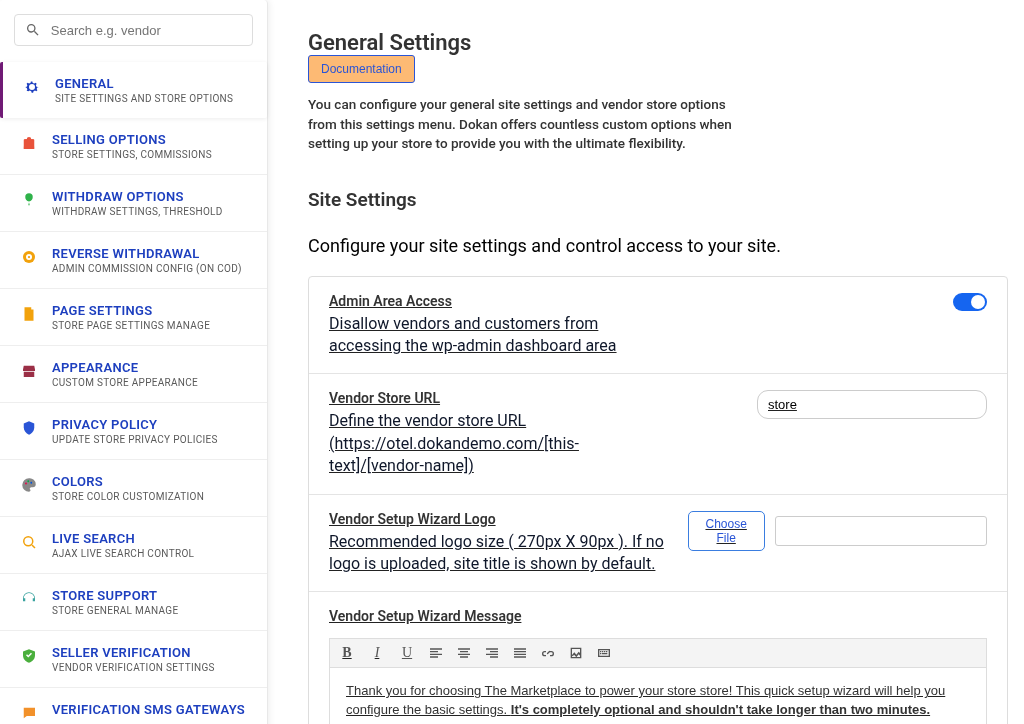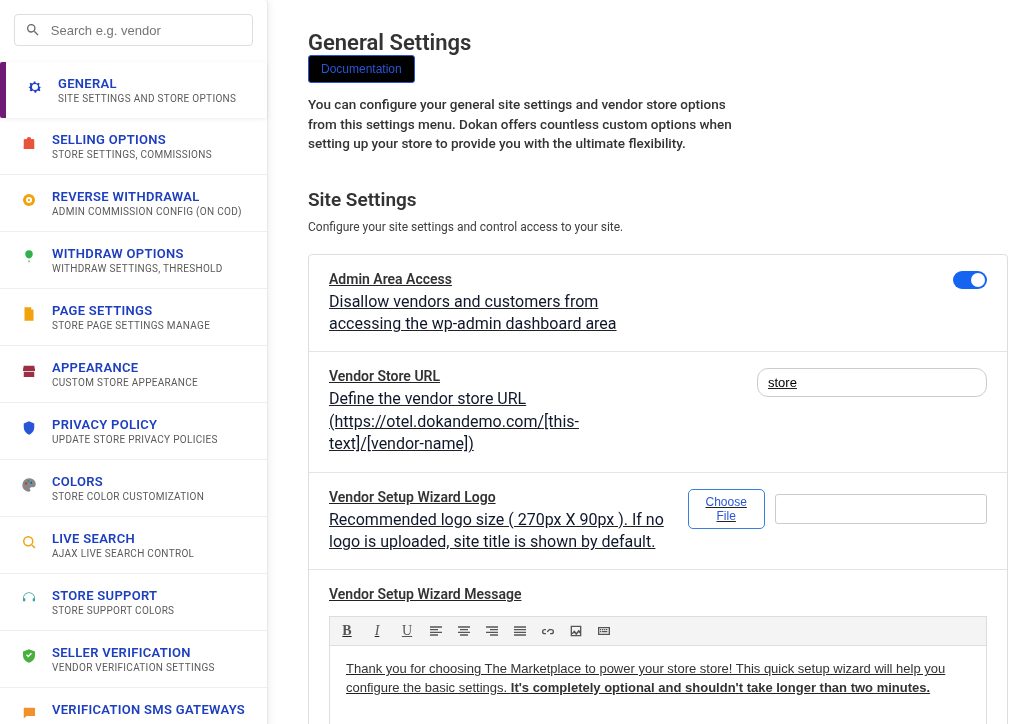--- a/index.html
+++ b/index.html
@@ -31,45 +31,45 @@
     color: #555;
   }
   .nav { margin-top: 6px; }
   .nav-item {
     display: flex; align-items: flex-start;
     padding: 14px 14px 14px 18px;
     border-bottom: 1px solid #eee;
     cursor: pointer;
   }
   .nav-item.active {
-    border-left: 6px solid #701a75;
+    border-left: 3px solid #701a75;
     background:#fff;
     box-shadow: 0 1px 4px rgba(0,0,0,0.08);
     border-radius: 2px;
     border-bottom: none;
   }
   .nav-icon {
     width: 22px; height: 22px; flex: none;
     display:flex; align-items:center; justify-content:center;
     margin-right: 12px;
   }
   .nav-texts { display:flex; flex-direction:column; }
   .nav-label { color:#1d3fbf; font-weight:600; font-size:13px; letter-spacing:.3px; }
   .nav-sub { color:#5a5a5a; font-size:10px; letter-spacing:.3px; margin-top:2px; }
   
   .main { flex:1; padding: 30px 16px 40px 40px; }
   .header-row { display:flex; justify-content:space-between; align-items:flex-start;flex-direction:column;}
   .page-title { font-size:22px; font-weight:600; color:#333; }
   .doc-btn {
-    border:1px solid #2a55d6; color:#2a55d6; background:#000000;
+    border:1px solid #2a55d6; color:#2a55d6; background:#fdba74;
     border-radius:3px; padding:6px 12px; font-size:12px; cursor:pointer;
   }
   .page-desc { margin-top:12px; max-width:430px; color:#333; font-size:13.5px; line-height:1.45; font-weight:500;}
   .section-title { margin-top:34px; font-size:19px; font-weight:600; color:#333;}
-  .section-desc { margin-top:9px; font-size:12px; color:#404040;}
+  .section-desc { margin-top:24px; font-size:18px; color:#000000;}
   .settings-box { margin-top:20px; border:1px solid #ddd; border-radius:4px; }
   .row { padding:16px 20px; border-bottom:1px solid #e4e4e4;text-decoration:underline; }
   .row:last-child { border-bottom:none; }
   .row-flex { display:flex; align-items:flex-start; justify-content:space-between; gap:20px; }
   .row-left { max-width:340px; }
   .row-title { font-size:14px; font-weight:600; color:#333; margin-bottom:4px;}
   .row-desc { font-size:16px; color:#0f172a; line-height:1.4; }
   .toggle {
     width:34px; height:18px; border-radius:10px; background:#1565f0; position:relative;
     flex:none; cursor:pointer;
@@ -133,40 +133,40 @@
               <rect x="5" y="7" width="14" height="13" rx="1"></rect>
             </svg>
           </span>
           <span class="nav-texts">
             <span class="nav-label">SELLING OPTIONS</span>
             <span class="nav-sub">STORE SETTINGS, COMMISSIONS</span>
           </span>
         </div>
         <div class="nav-item">
           <span class="nav-icon">
+            <svg viewBox="0 0 24 24" width="18" height="18" fill="#2fb24a">
+              <path d="M12 3a5 5 0 015 5c0 3-2 6-5 6s-5-3-5-6a5 5 0 015-5zm0 12l-1 4h2l-1-4z"></path>
+            </svg>
+          </span>
+          <span class="nav-texts">
+            <span class="nav-label">WITHDRAW OPTIONS</span>
+            <span class="nav-sub">WITHDRAW SETTINGS, THRESHOLD</span>
+          </span>
+        </div>
+        <div class="nav-item">
+          <span class="nav-icon">
             <svg viewBox="0 0 24 24" width="18" height="18" fill="#f2a20c">
               <circle cx="12" cy="12" r="8"></circle>
               <circle cx="12" cy="12" r="4" fill="#fff"></circle>
               <circle cx="12" cy="12" r="1.5"></circle>
             </svg>
           </span>
           <span class="nav-texts">
             <span class="nav-label">REVERSE WITHDRAWAL</span>
             <span class="nav-sub">ADMIN COMMISSION CONFIG (ON COD)</span>
-          </span>
-        </div>
-        <div class="nav-item">
-          <span class="nav-icon">
-            <svg viewBox="0 0 24 24" width="18" height="18" fill="#2fb24a">
-              <path d="M12 3a5 5 0 015 5c0 3-2 6-5 6s-5-3-5-6a5 5 0 015-5zm0 12l-1 4h2l-1-4z"></path>
-            </svg>
-          </span>
-          <span class="nav-texts">
-            <span class="nav-label">WITHDRAW OPTIONS</span>
-            <span class="nav-sub">WITHDRAW SETTINGS, THRESHOLD</span>
           </span>
         </div>
         <div class="nav-item">
           <span class="nav-icon">
             <svg viewBox="0 0 24 24" width="18" height="18" fill="#f2a20c">
               <path d="M6 3h9l3 3v15H6V3zm9 0v3h3"></path>
             </svg>
           </span>
           <span class="nav-texts">
             <span class="nav-label">PAGE SETTINGS</span>
@@ -222,21 +222,21 @@
           </span>
         </div>
         <div class="nav-item">
           <span class="nav-icon">
             <svg viewBox="0 0 24 24" width="18" height="18" fill="#3aa39f">
               <path d="M12 3a8 8 0 00-8 8v4h3v-4H5a7 7 0 0114 0h-2v4h3v-4a8 8 0 00-8-8z"></path>
             </svg>
           </span>
           <span class="nav-texts">
             <span class="nav-label">STORE SUPPORT</span>
-            <span class="nav-sub">STORE SUPPORT COLORS</span>
+            <span class="nav-sub">STORE GENERAL MANAGE</span>
           </span>
         </div>
         <div class="nav-item">
           <span class="nav-icon">
             <svg viewBox="0 0 24 24" width="18" height="18" fill="#4aaf3d">
               <path d="M12 3l8 3v5c0 5-3 8-8 10-5-2-8-5-8-10V6l8-3zm-1 11l5-5-1.4-1.4L11 11.2 9.4 9.6 8 11l3 3z"></path>
             </svg>
           </span>
           <span class="nav-texts">
             <span class="nav-label">SELLER VERIFICATION</span>

